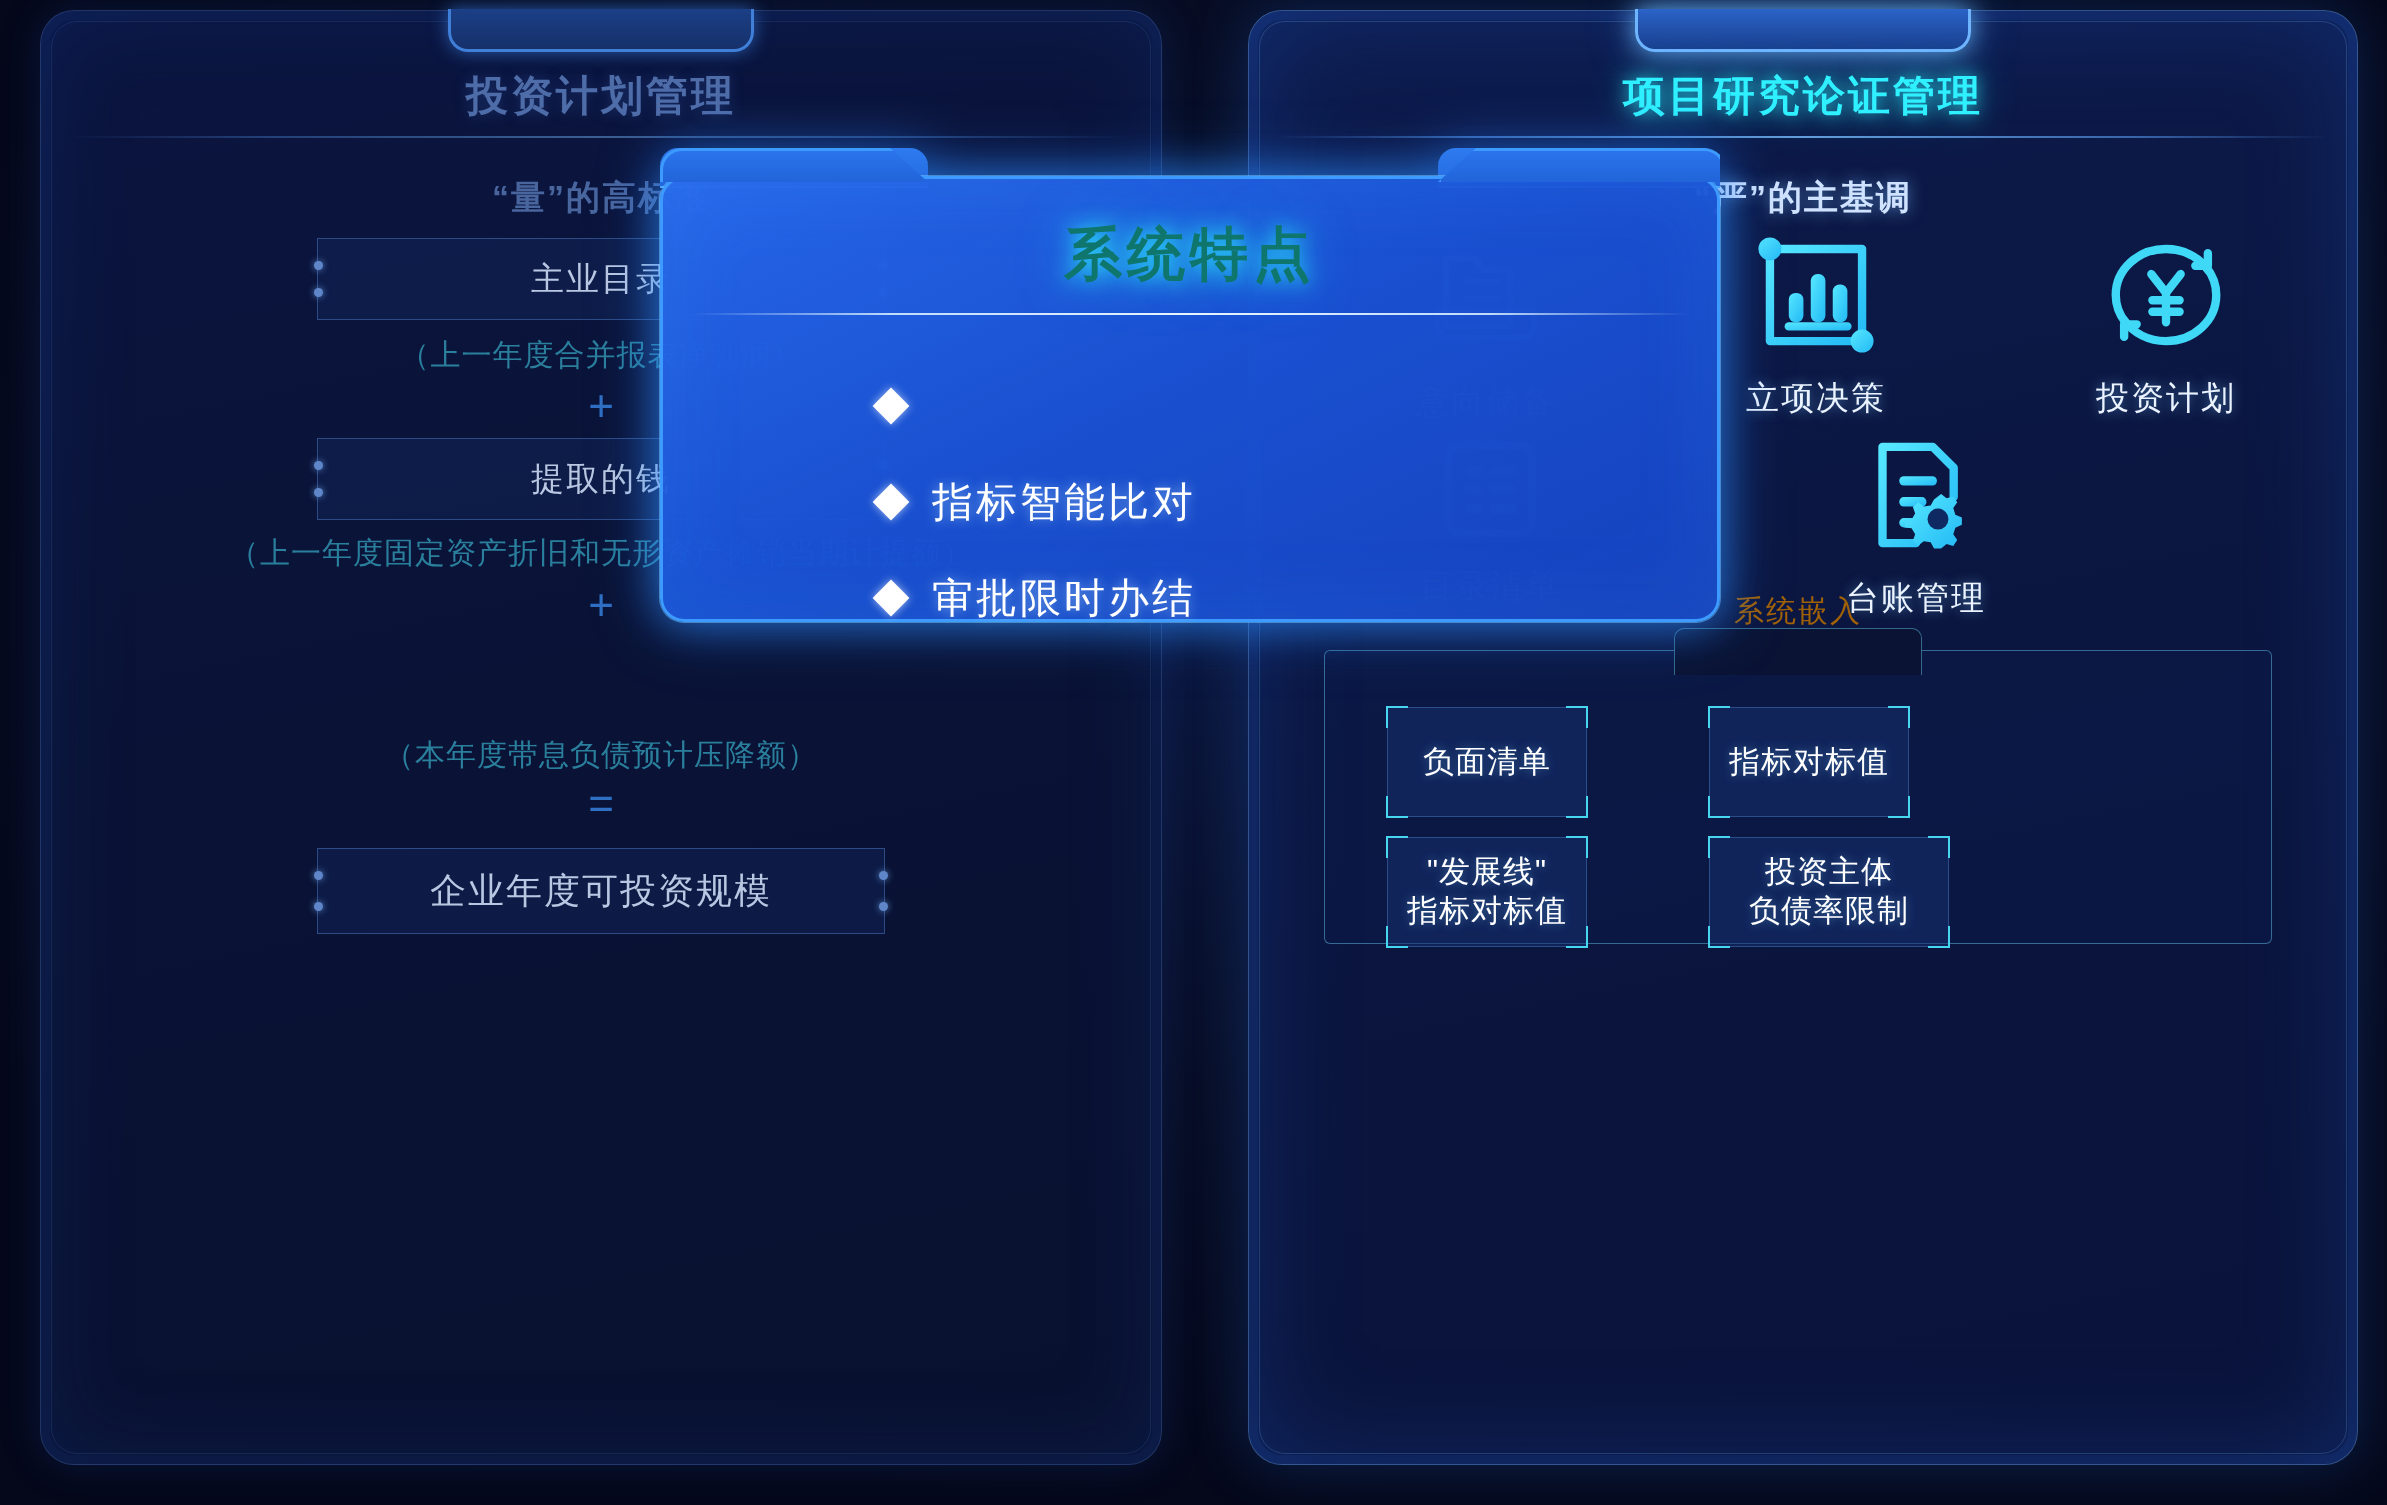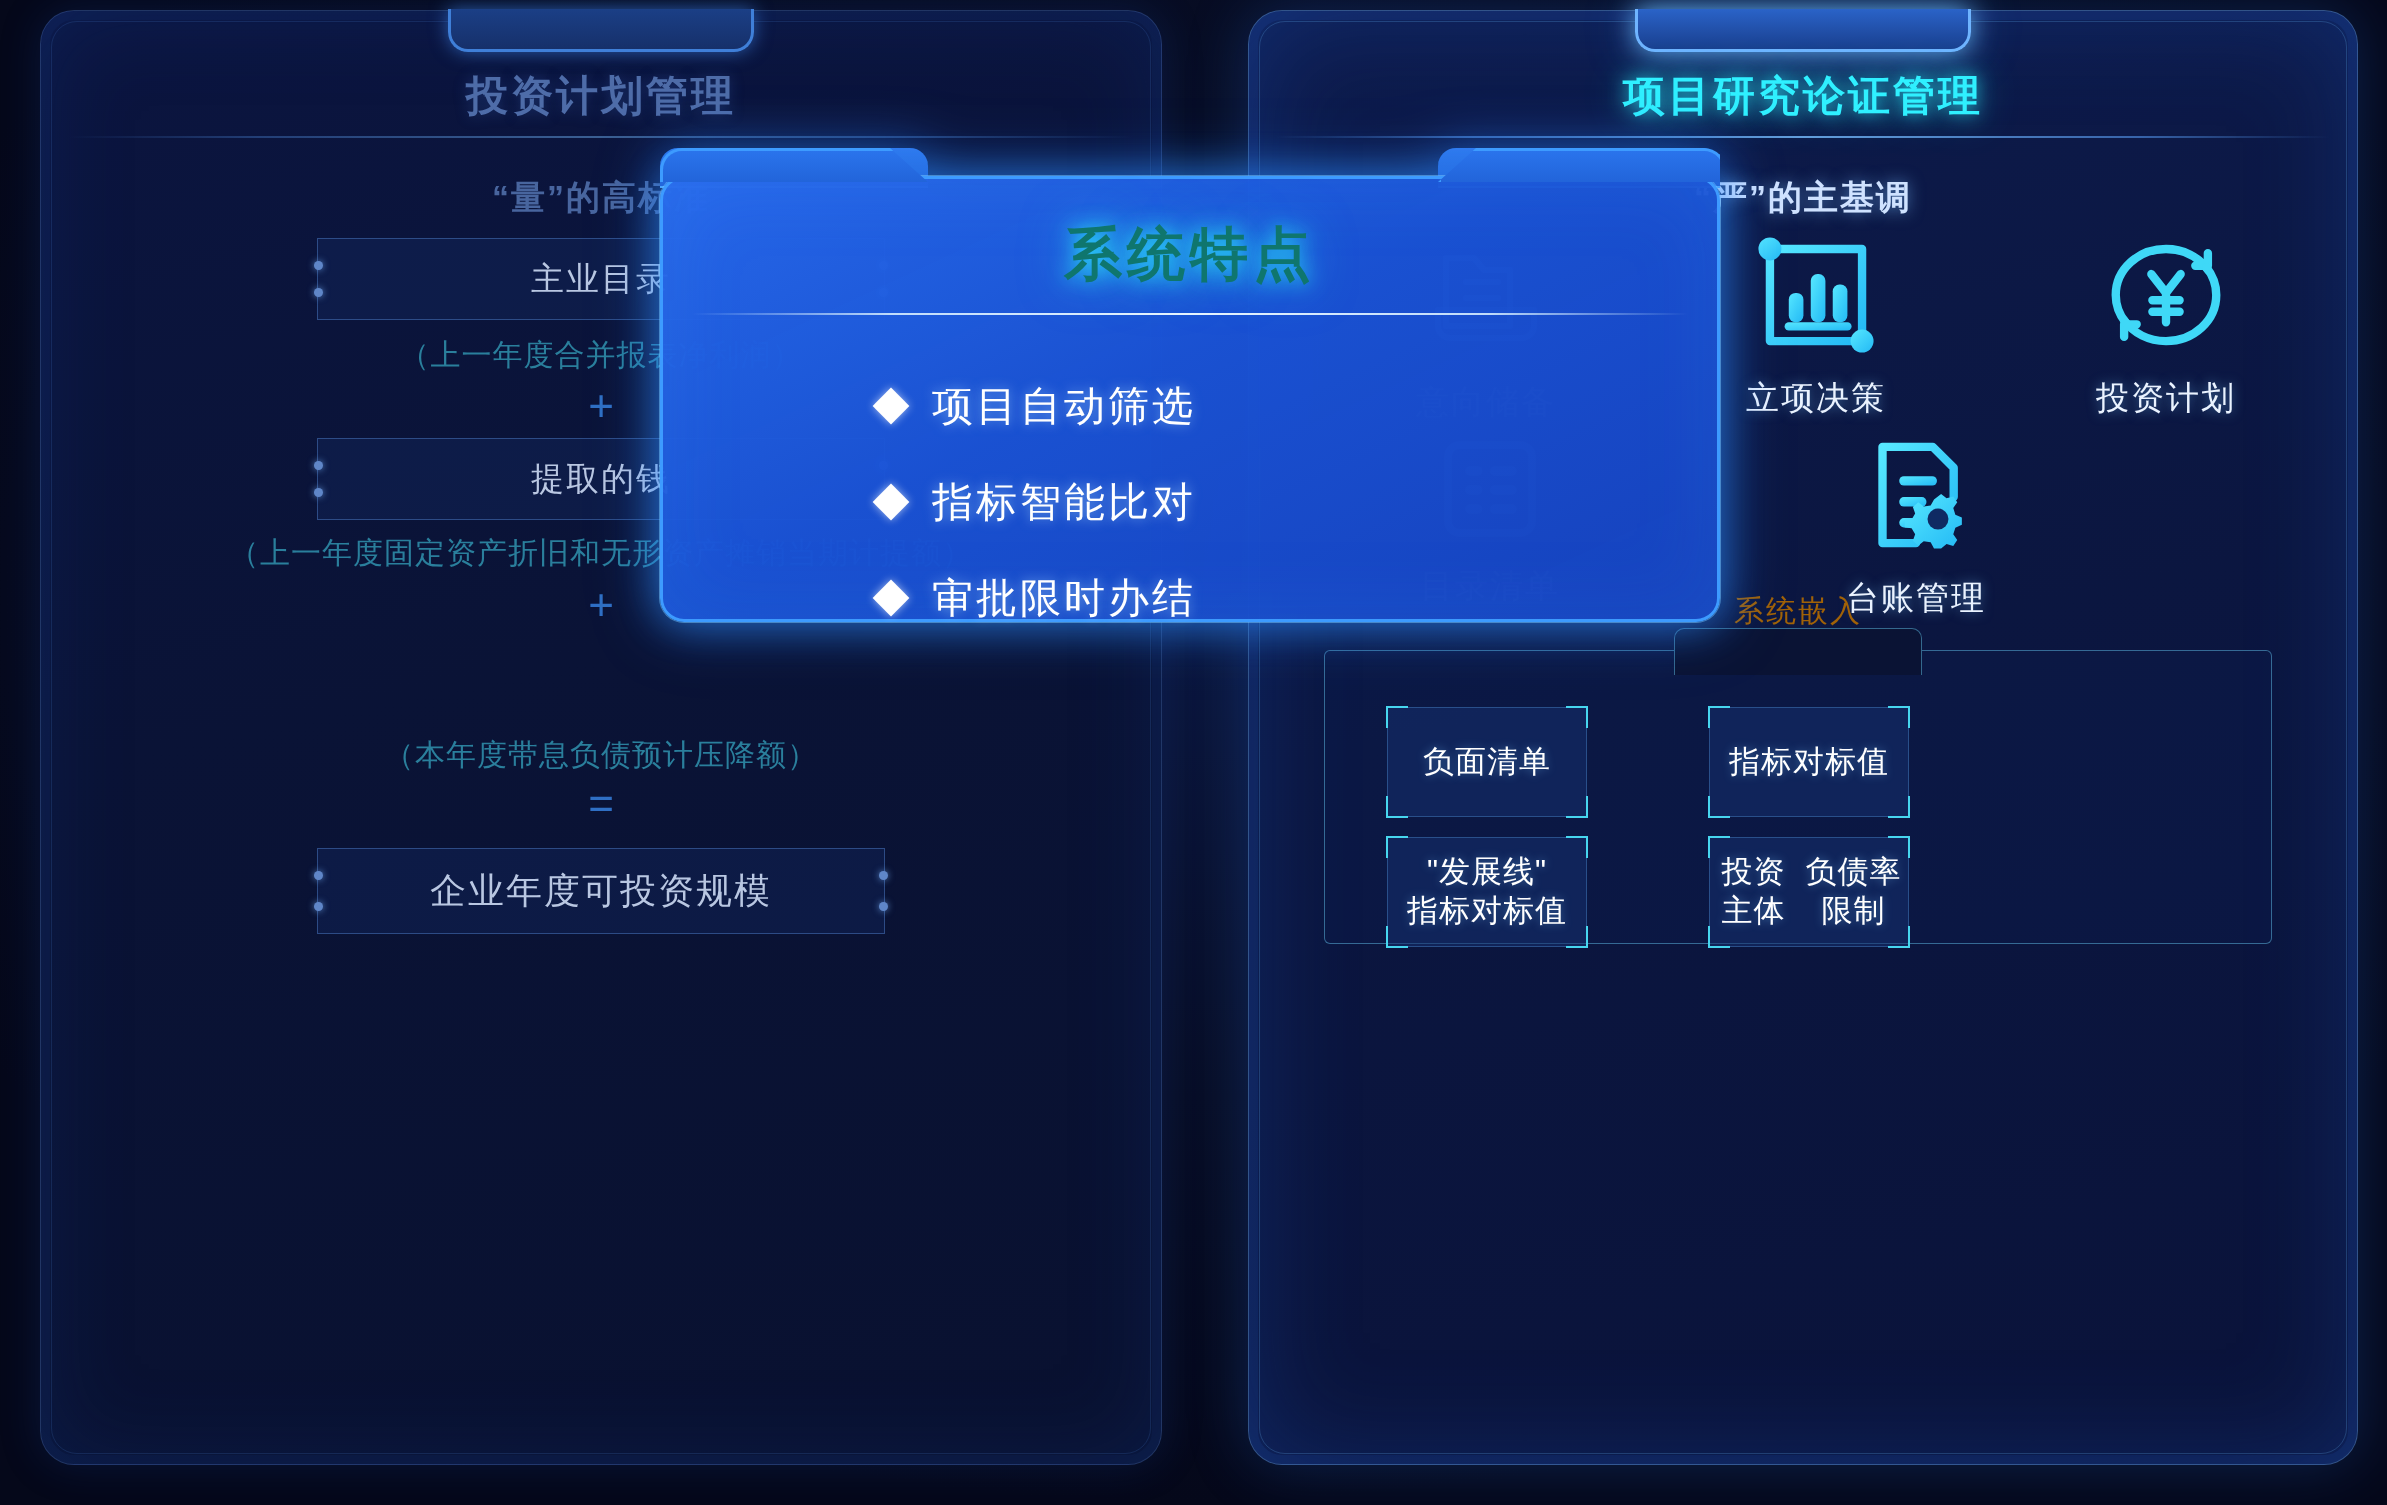--- a/index.html
+++ b/index.html
@@ -346,21 +346,21 @@
       </div>
       <div class="ecell" style="left:62px;top:186px;width:200px;height:110px;flex-direction:column;">
         <u></u>
           <i class="tl"></i>
           <i class="tr"></i>
           <i class="bl"></i>
           <i class="br"></i>
         <span>"发展线"</span>
         <span>指标对标值</span>
       </div>
-      <div class="ecell" style="left:384px;top:186px;width:200px;height:110px;flex-direction:row;">
+      <div class="ecell" style="left:384px;top:186px;width:240px;height:110px;flex-direction:column;">
         <u></u>
           <i class="tl"></i>
           <i class="tr"></i>
           <i class="bl"></i>
           <i class="br"></i>
         <span>投资主体</span>
         <span>负债率限制</span>
       </div>
     </div>
   </div>
@@ -371,21 +371,20 @@
     <div class="mmain"></div>
     <div class="mtabL2"></div>
     <div class="mtabR2"></div>
 
     <div class="mtitle">系统特点</div>
     <div class="mhr"></div>
 
     <div class="mlist">
       <div class="mrow" style="margin-top: 0px;">
         <span class="mdia"></span>
-        <span class="mtext">项目自动筛选</span>
       </div>
       <div class="mrow" style="margin-top: 36px;">
         <span class="mdia"></span>
         <span class="mtext">指标智能比对</span>
       </div>
       <div class="mrow" style="margin-top: 36px;">
         <span class="mdia"></span>
         <span class="mtext">审批限时办结</span>
       </div>
     </div>

